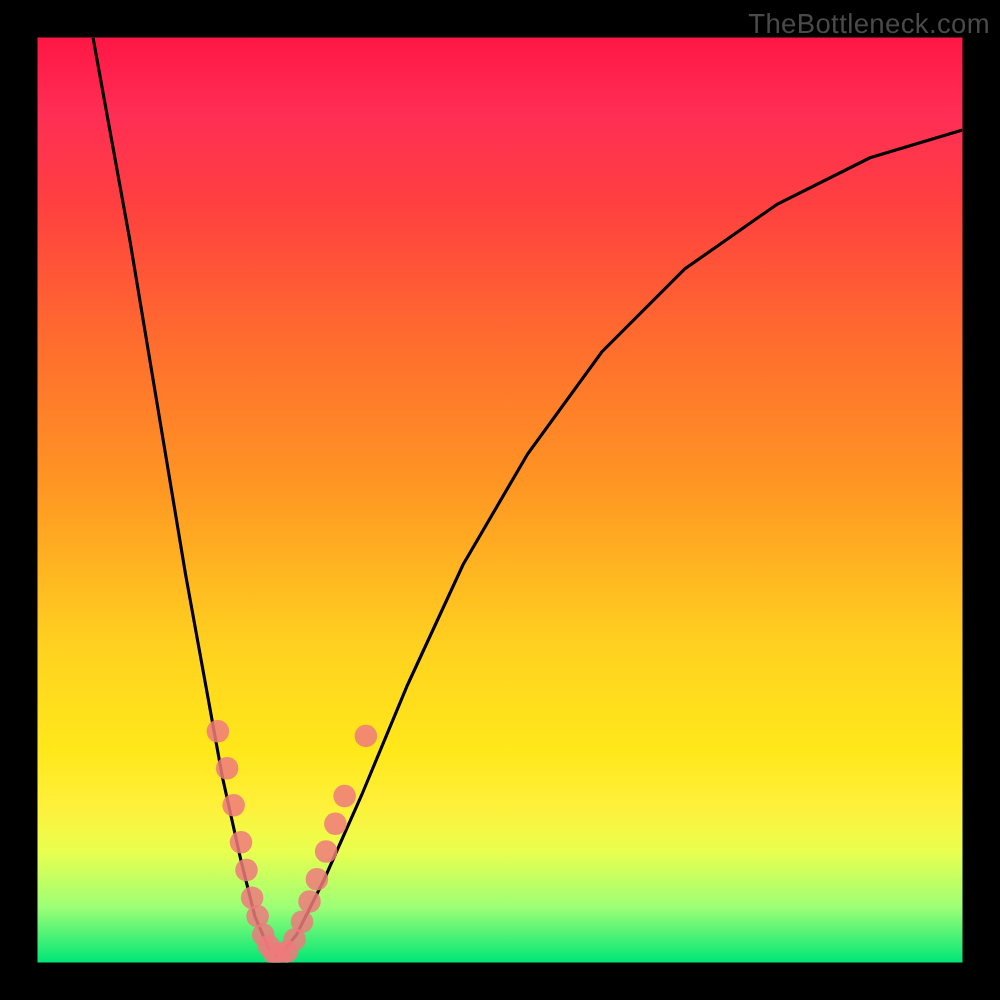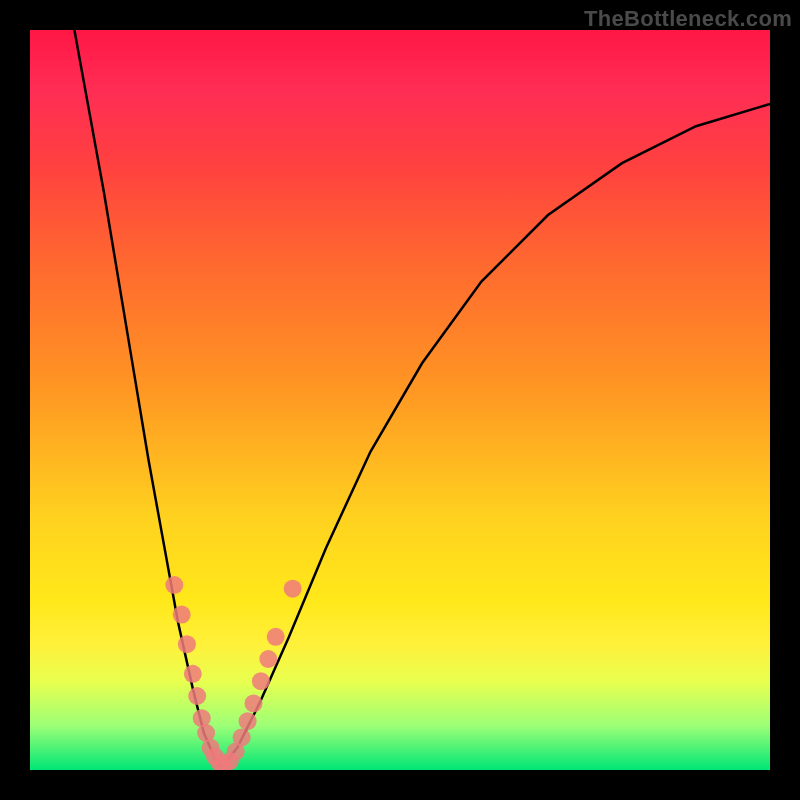--- a/index.html
+++ b/index.html
@@ -39,21 +39,21 @@
   .data-dots circle {
     fill: #ef7a7d;
     fill-opacity: 0.85;
   }
   .watermark {
     position: absolute;
     top: 6px;
     right: 8px;
     color: #4a4a4a;
     font-size: 22px;
-    font-weight: 700;
+    font-weight: 400;
     letter-spacing: 0.3px;
     user-select: none;
   }
 </style>
 </head>
 <body>
 <div class="frame">
 
   <div class="plot-area">
     <svg width="740" height="740" viewBox="0 0 740 740">

